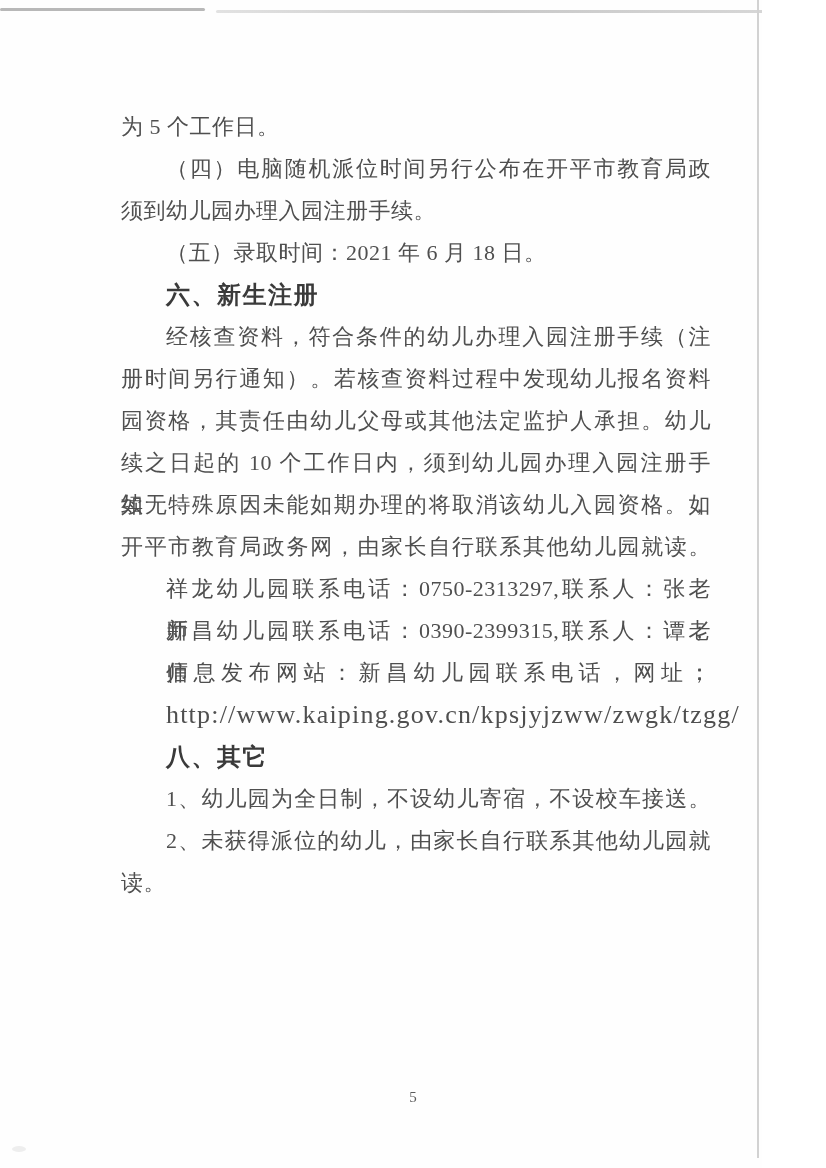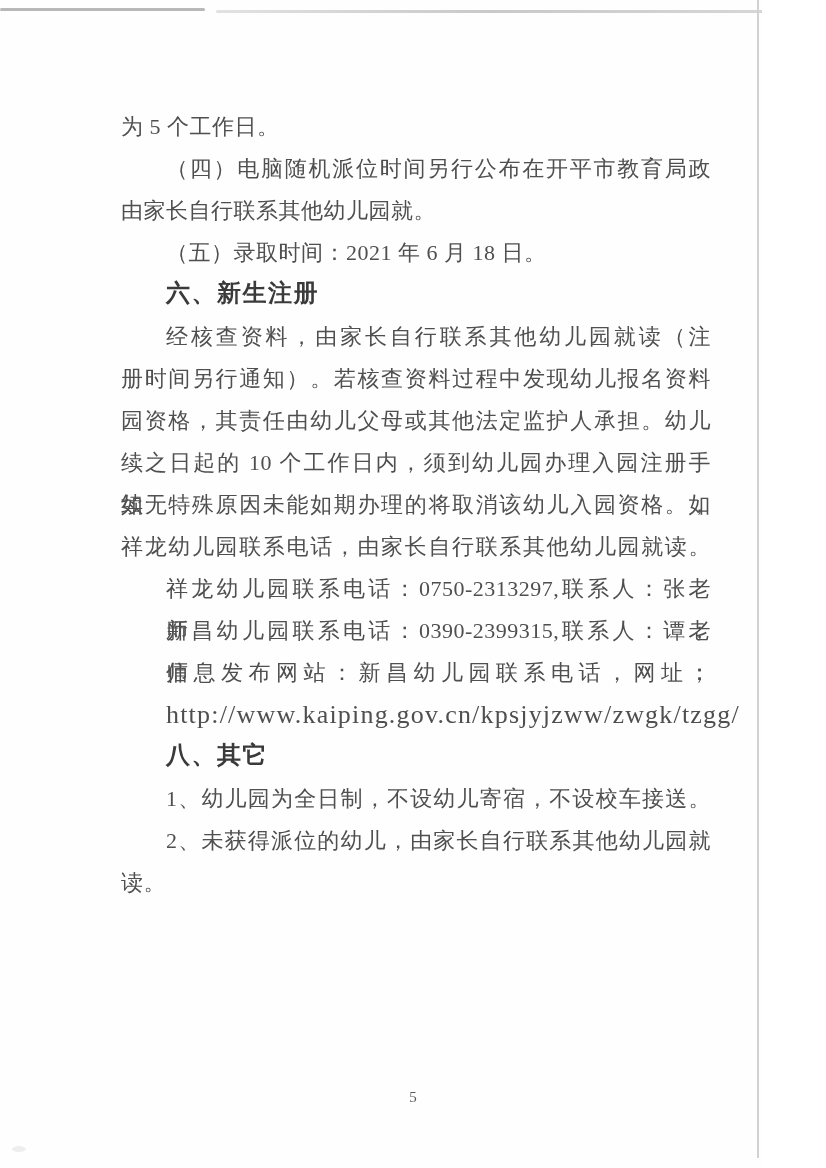--- a/index.html
+++ b/index.html
@@ -60,21 +60,21 @@
   }
   .line.j {
     white-space: normal;
     text-align: justify;
     text-align-last: justify;
   }
   .line.i2 {
     padding-left: 45px;
   }
   .line.h {
-    font-family: Liberation Mono, monospace;
+    font-family: Liberation Serif, serif;
     font-weight: 700;
     font-size: 24px;
     color: #3a3a3a;
     letter-spacing: 1.5px;
   }
   .line.url {
     letter-spacing: 1.2px;
     font-size: 26px;
   }
   .page-number {
@@ -95,29 +95,29 @@
 <div class="page">
 
   <div class="scan-top-left"></div>
   <div class="scan-top-right"></div>
   <div class="scan-right-edge"></div>
   <div class="scan-smudge"></div>
 
   <div class="content">
     <div class="line">为 5 个工作日。</div>
     <div class="line i2 j">（四）电脑随机派位时间另行公布在开平市教育局政</div>
-    <div class="line">由家长自行联系其他幼儿园就。</div>
+    <div class="line">须到幼儿园办理入园注册手续。</div>
     <div class="line i2">（五）录取时间：2021 年 6 月 18 日。</div>
     <div class="line h i2">六、新生注册</div>
-    <div class="line i2 j">经核查资料，由家长自行联系其他幼儿园就读（注</div>
+    <div class="line i2 j">经核查资料，符合条件的幼儿办理入园注册手续（注</div>
     <div class="line j">册时间另行通知）。若核查资料过程中发现幼儿报名资料</div>
     <div class="line j">园资格，其责任由幼儿父母或其他法定监护人承担。幼儿</div>
     <div class="line j">续之日起的 10 个工作日内，须到幼儿园办理入园注册手续，</div>
     <div class="line j">如无特殊原因未能如期办理的将取消该幼儿入园资格。如</div>
-    <div class="line j">祥龙幼儿园联系电话，由家长自行联系其他幼儿园就读。</div>
+    <div class="line j">开平市教育局政务网，由家长自行联系其他幼儿园就读。</div>
     <div class="line i2 j">祥龙幼儿园联系电话：0750-2313297,联系人：张老师；</div>
     <div class="line i2 j">新昌幼儿园联系电话：0390-2399315,联系人：谭老师；</div>
     <div class="line i2 j">信息发布网站：新昌幼儿园联系电话，网址：</div>
     <div class="line url i2">http://www.kaiping.gov.cn/kpsjyjzww/zwgk/tzgg/</div>
     <div class="line h i2">八、其它</div>
     <div class="line i2 j">1、幼儿园为全日制，不设幼儿寄宿，不设校车接送。</div>
     <div class="line i2 j">2、未获得派位的幼儿，由家长自行联系其他幼儿园就</div>
     <div class="line">读。</div>
   </div>
 

